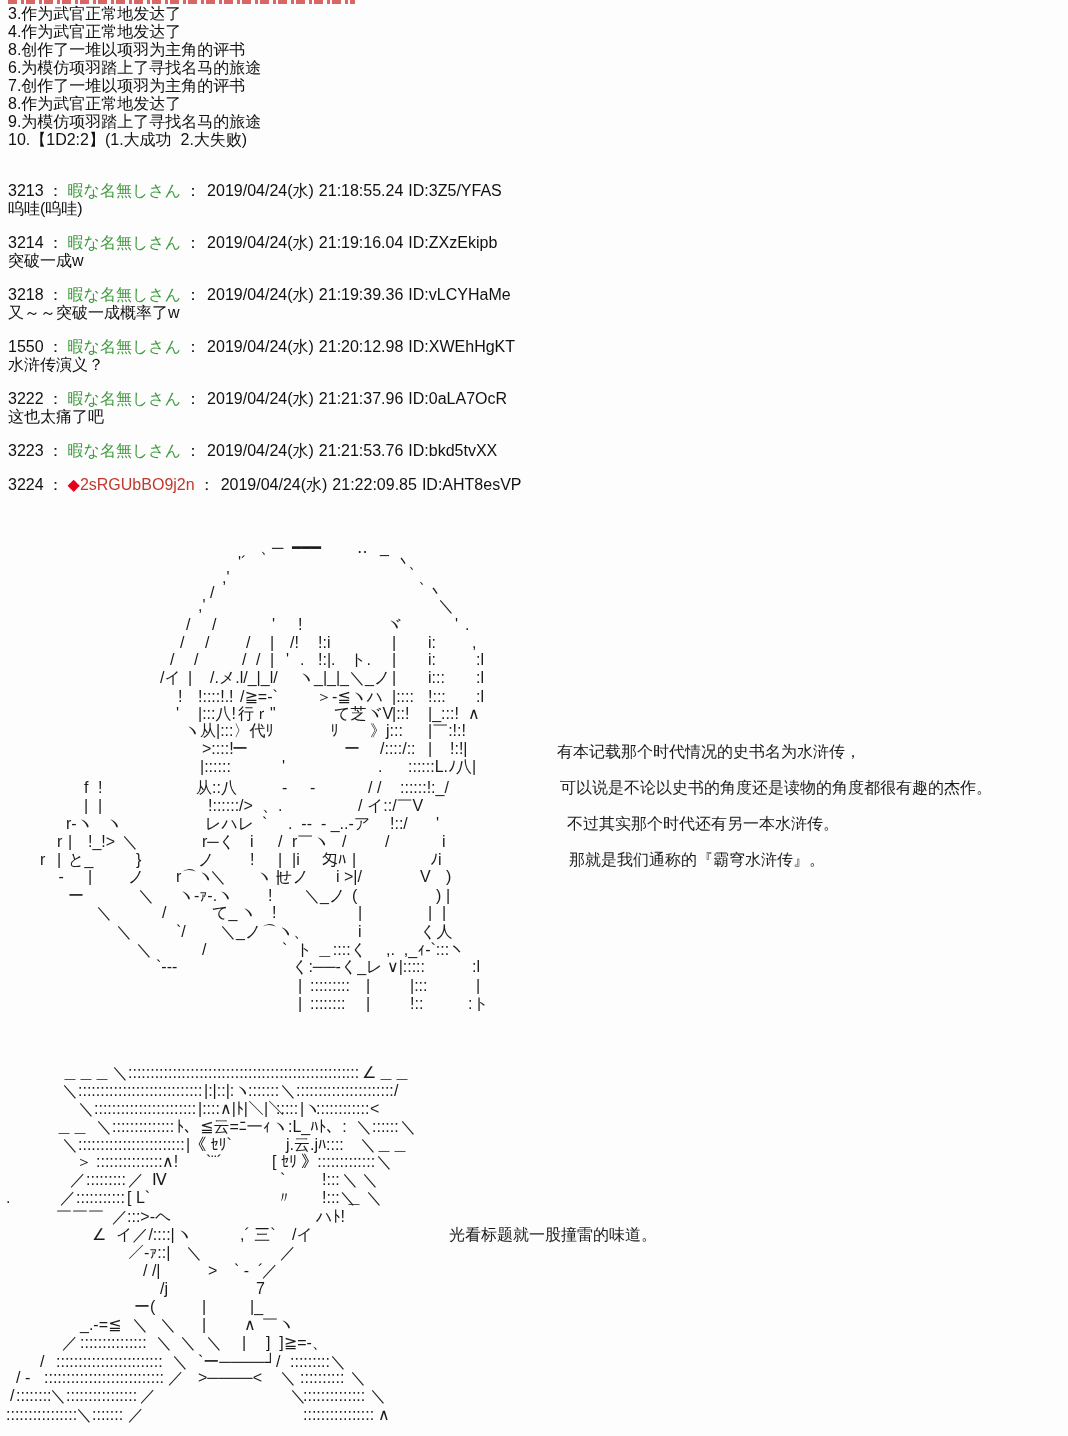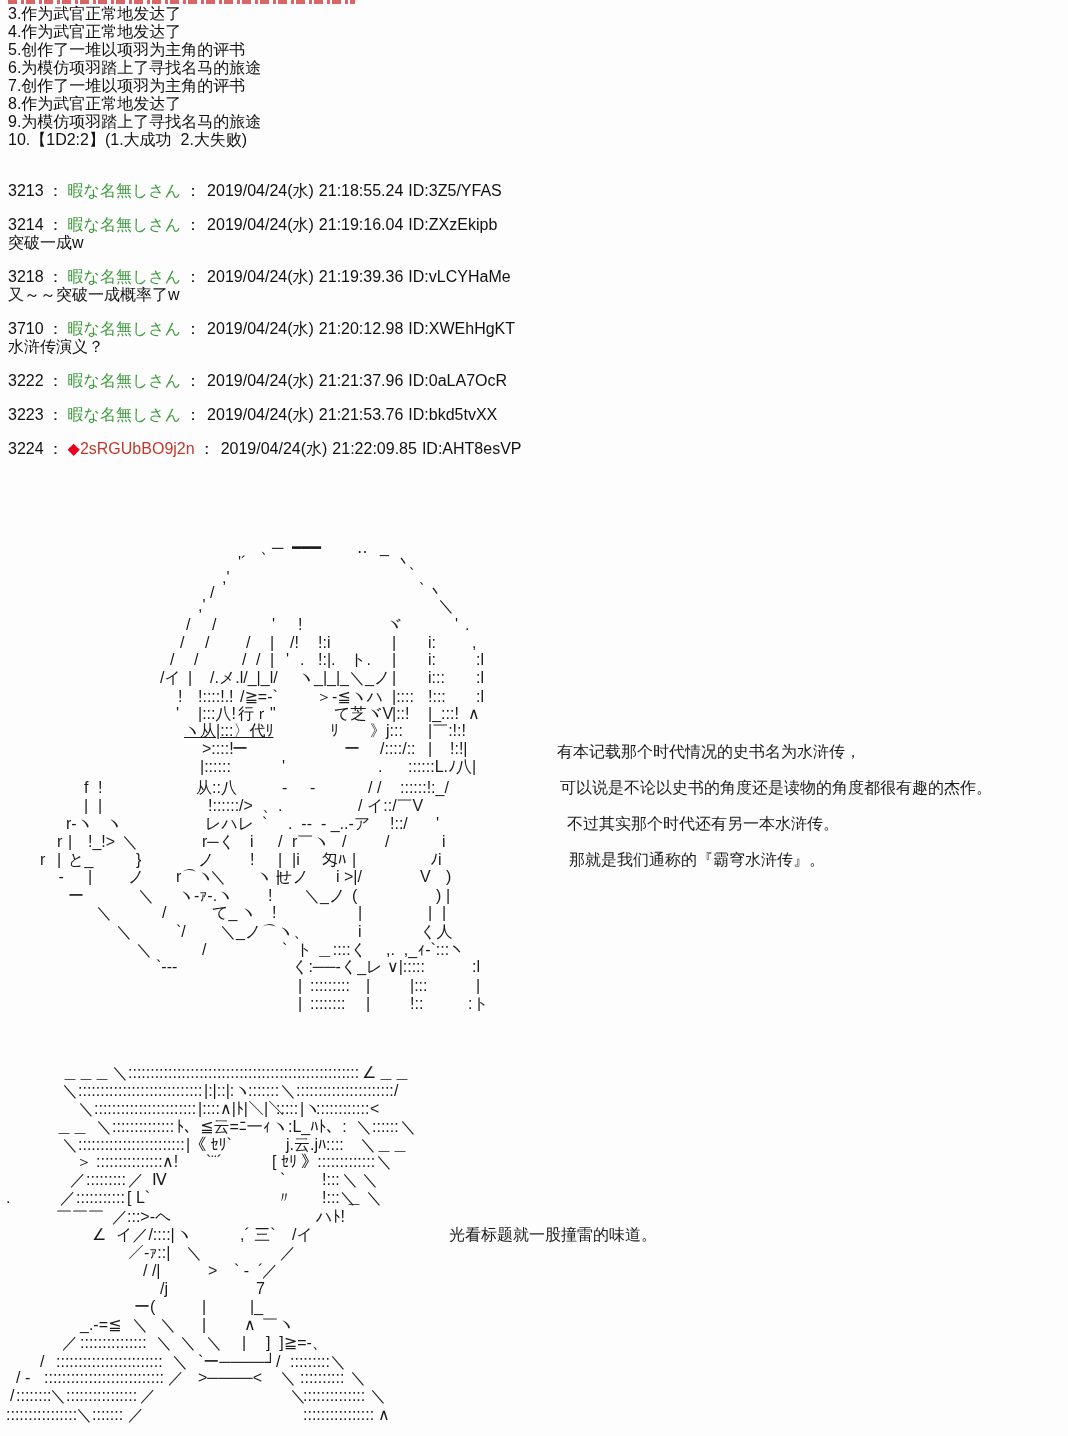--- a/index.html
+++ b/index.html
@@ -36,45 +36,47 @@
   .narr { position: absolute; white-space: pre; font-size: 16px; line-height: 18px; color: #1a1a1a; }
 </style>
 </head>
 <body>
 
 <div id="page" style="--green: #3c9a3c; --trip: #c0392b; --diamond: #e8001c; --c: #d04040;">
   <div class="clipped-line"></div>
   <div id="prev-lines">
       <div class="prev-line">3.作为武官正常地发达了</div>
       <div class="prev-line">4.作为武官正常地发达了</div>
-      <div class="prev-line">5.创作了一堆以项羽为主角的评书</div>
+      <div class="prev-line">8.创作了一堆以项羽为主角的评书</div>
       <div class="prev-line">6.为模仿项羽踏上了寻找名马的旅途</div>
       <div class="prev-line">7.创作了一堆以项羽为主角的评书</div>
       <div class="prev-line">8.作为武官正常地发达了</div>
       <div class="prev-line">9.为模仿项羽踏上了寻找名马的旅途</div>
       <div class="prev-line">10.【1D2:2】(1.大成功  2.大失败)</div>
     </div>
   <div id="posts">
       <div class="post">
         <div class="post-head"><span class="post-number">3213</span><span class="sep">：</span><span class="name">暇な名無しさん</span><span class="sep">：</span><span class="post-date">2019/04/24(水)</span><span class="post-time">21:18:55.24</span><span class="post-id">ID:3Z5/YFAS</span></div>
+        <div class="post-body">呜哇(呜哇)</div>
       </div>
       <div class="post">
         <div class="post-head"><span class="post-number">3214</span><span class="sep">：</span><span class="name">暇な名無しさん</span><span class="sep">：</span><span class="post-date">2019/04/24(水)</span><span class="post-time">21:19:16.04</span><span class="post-id">ID:ZXzEkipb</span></div>
         <div class="post-body">突破一成w</div>
       </div>
       <div class="post">
         <div class="post-head"><span class="post-number">3218</span><span class="sep">：</span><span class="name">暇な名無しさん</span><span class="sep">：</span><span class="post-date">2019/04/24(水)</span><span class="post-time">21:19:39.36</span><span class="post-id">ID:vLCYHaMe</span></div>
         <div class="post-body">又～～突破一成概率了w</div>
       </div>
       <div class="post">
-        <div class="post-head"><span class="post-number">3710</span><span class="sep">：</span><span class="name">暇な名無しさん</span><span class="sep">：</span><span class="post-date">2019/04/24(水)</span><span class="post-time">21:20:12.98</span><span class="post-id">ID:XWEhHgKT</span></div>
+        <div class="post-head"><span class="post-number">1550</span><span class="sep">：</span><span class="name">暇な名無しさん</span><span class="sep">：</span><span class="post-date">2019/04/24(水)</span><span class="post-time">21:20:12.98</span><span class="post-id">ID:XWEhHgKT</span></div>
         <div class="post-body">水浒传演义？</div>
       </div>
       <div class="post">
         <div class="post-head"><span class="post-number">3222</span><span class="sep">：</span><span class="name">暇な名無しさん</span><span class="sep">：</span><span class="post-date">2019/04/24(水)</span><span class="post-time">21:21:37.96</span><span class="post-id">ID:0aLA7OcR</span></div>
+        <div class="post-body">这也太痛了吧</div>
       </div>
       <div class="post">
         <div class="post-head"><span class="post-number">3223</span><span class="sep">：</span><span class="name">暇な名無しさん</span><span class="sep">：</span><span class="post-date">2019/04/24(水)</span><span class="post-time">21:21:53.76</span><span class="post-id">ID:bkd5tvXX</span></div>
       </div>
       <div class="post">
         <div class="post-head"><span class="post-number">3224</span><span class="sep">：</span><span class="trip-mark">◆</span><span class="trip">2sRGUbBO9j2n</span><span class="sep">：</span><span class="post-date">2019/04/24(水)</span><span class="post-time">21:22:09.85</span><span class="post-id">ID:AHT8esVP</span></div>
       </div>
     </div>
   <div id="art1" class="aa-layer">
       <div class="aa-row" style="top: 539px;">
@@ -156,21 +158,21 @@
       <div class="aa-row" style="top: 705px;">
         <span class="aa-seg" style="left: 176px;">'</span>
         <span class="aa-seg" style="left: 198px;">|:::八!</span>
         <span class="aa-seg" style="left: 238px;">行ｒ"</span>
         <span class="aa-seg" style="left: 334px;">て芝ヾV</span>
         <span class="aa-seg" style="left: 392px;">|::!</span>
         <span class="aa-seg" style="left: 428px;">|_:::!</span>
         <span class="aa-seg" style="left: 468px;">∧</span>
       </div>
       <div class="aa-row" style="top: 722px;">
-        <span class="aa-seg" style="left: 184px; text-decoration: underline;">ヽ从|:::〉代ﾘ</span>
+        <span class="aa-seg" style="left: 184px;">ヽ从|:::〉代ﾘ</span>
         <span class="aa-seg" style="left: 314px;">ゞﾘ</span>
         <span class="aa-seg" style="left: 370px;">》j:::</span>
         <span class="aa-seg" style="left: 428px;">|￣:!:!</span>
       </div>
       <div class="aa-row" style="top: 740px;">
         <span class="aa-seg" style="left: 202px;">&gt;::::!</span>
         <span class="aa-seg" style="left: 232px;">ー</span>
         <span class="aa-seg" style="left: 344px;">ー</span>
         <span class="aa-seg" style="left: 380px;">/::::/::</span>
         <span class="aa-seg" style="left: 428px;">|</span>

